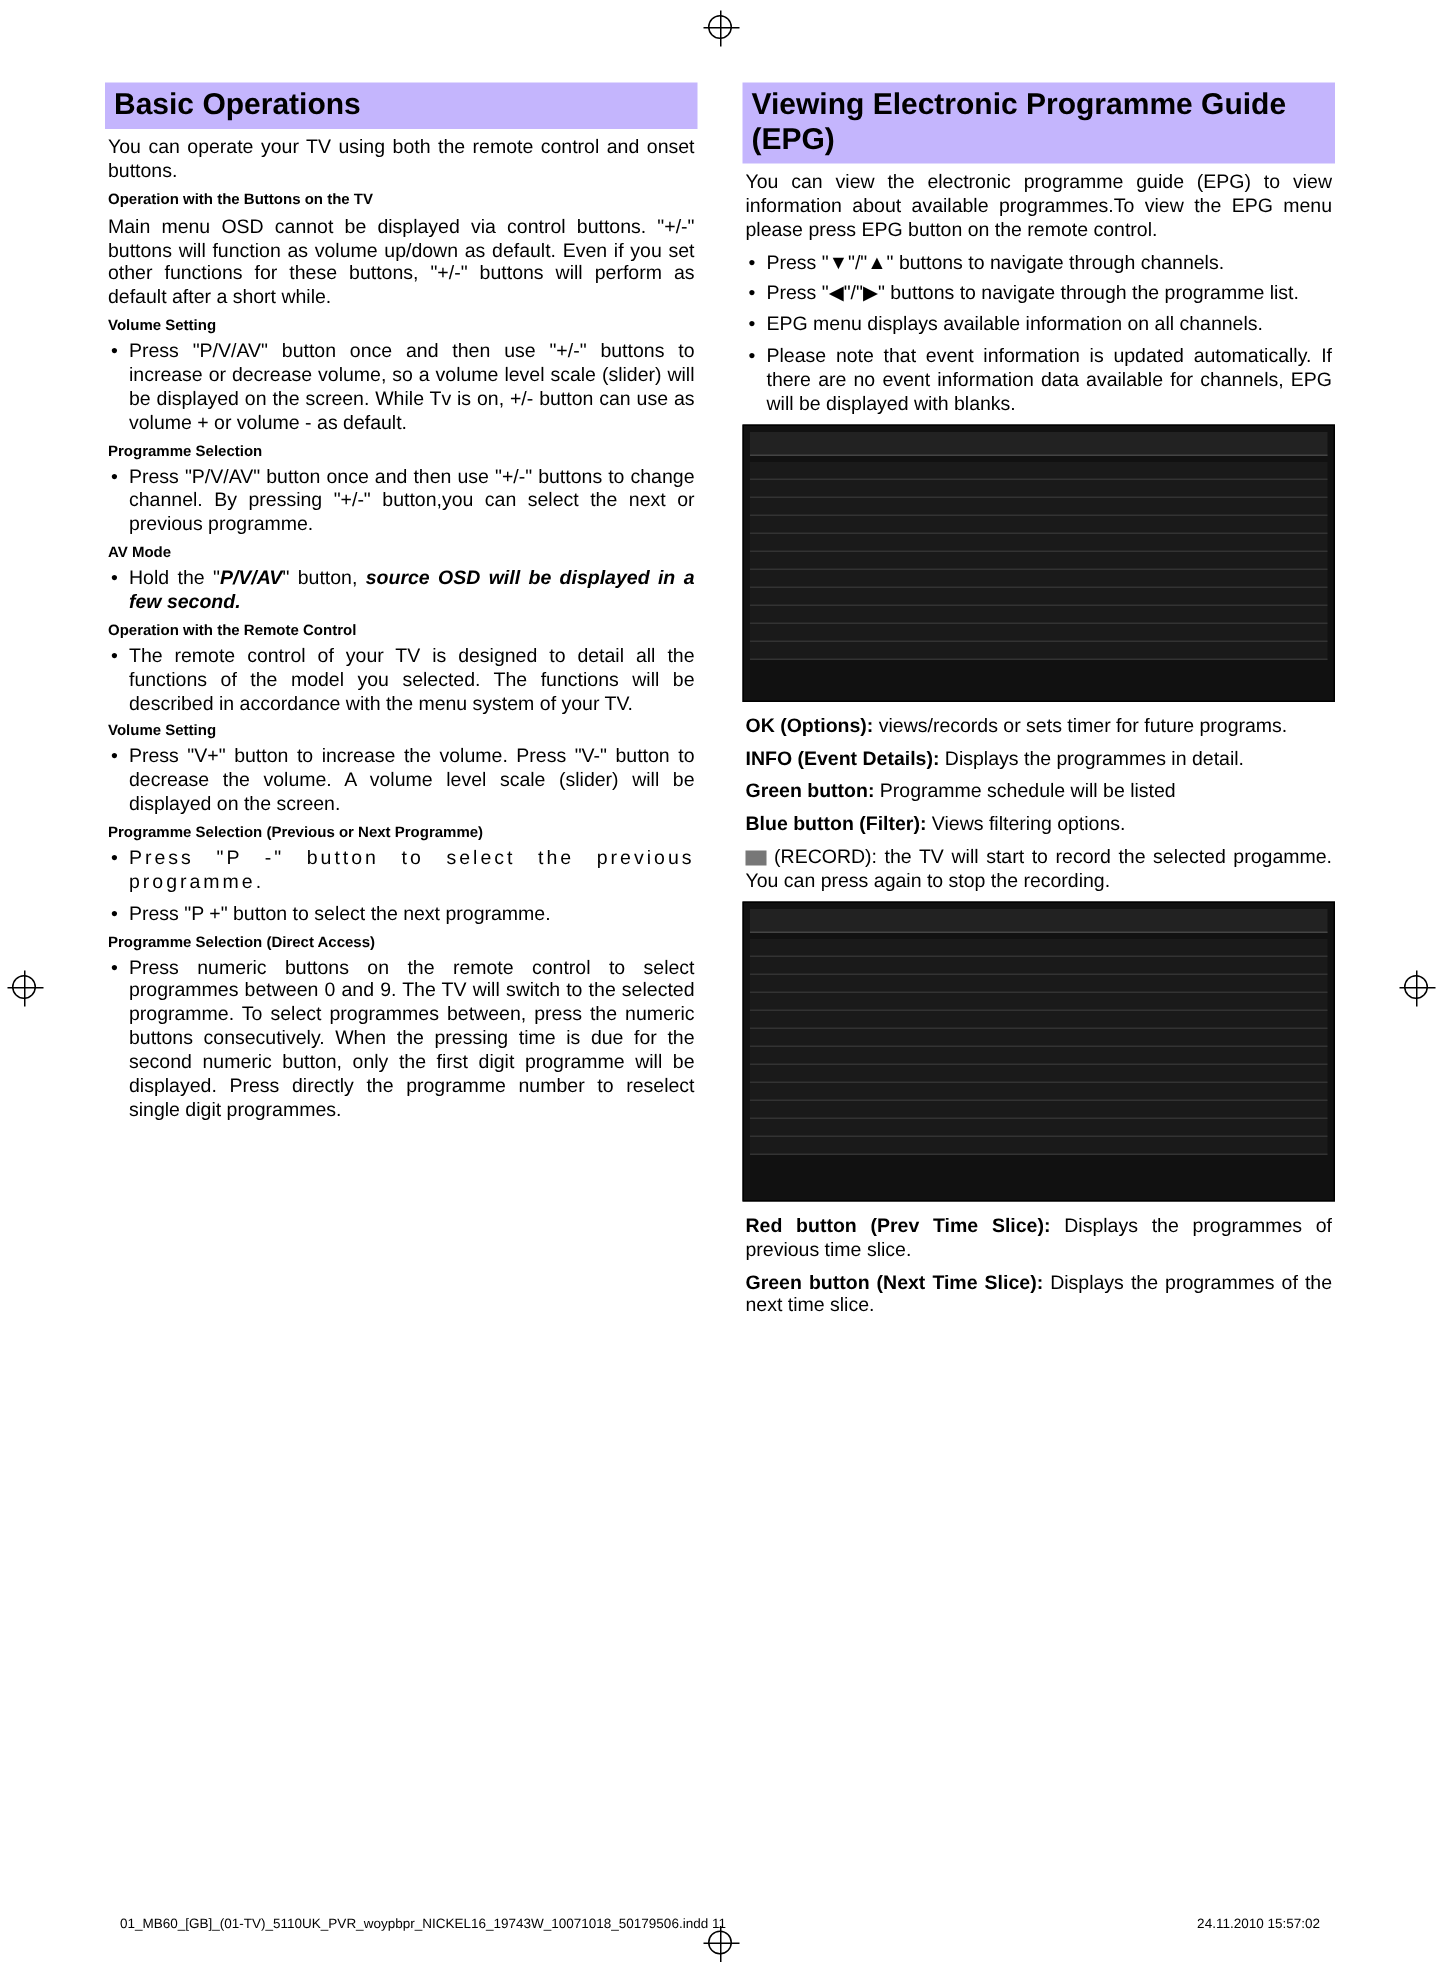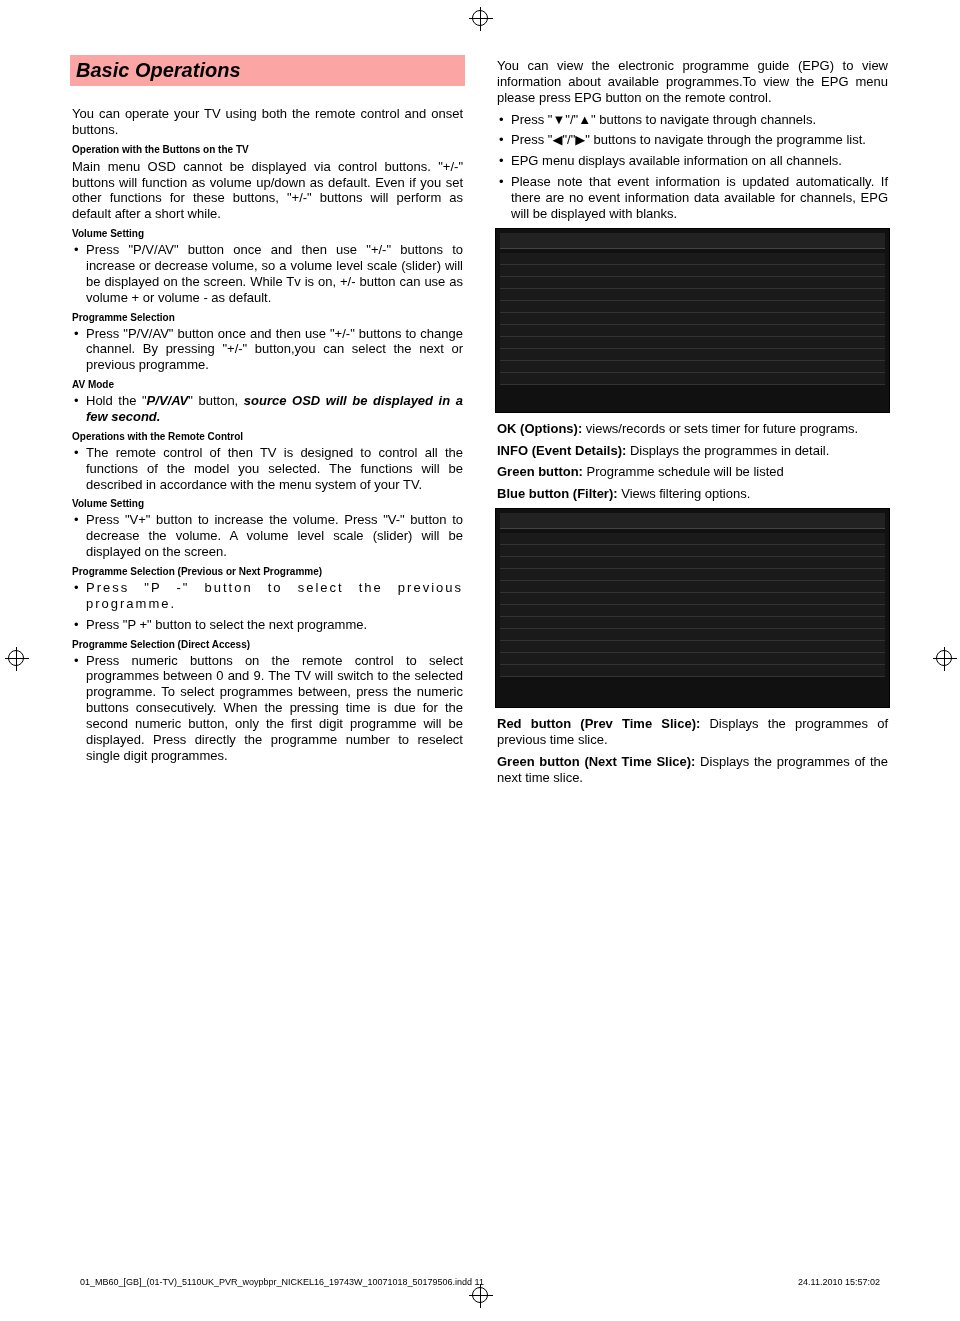--- a/index.html
+++ b/index.html
@@ -16,27 +16,26 @@
     left: 70px; top: 55px;
     width: 820px;
     height: 1210px;
   }
   .colwrap {
     display: flex;
     gap: 30px;
   }
   .col { width: 395px; }
   .section-title {
-    background: #fca5a5;
+    background: #c4b5fd;
     font-size: 20px;
     font-weight: bold;
     padding: 4px 6px;
-    margin-bottom: 20px;
+    margin-bottom: 4px;
     line-height: 1.15;
-    font-style: italic;
   }
   .body-text {
     font-size: 13px;
     line-height: 1.22;
     text-align: justify;
     margin: 3px 2px 6px 2px;
   }
   .sub-h {
     font-size: 10px;
     font-weight: bold;
@@ -136,35 +135,36 @@
       <div class="bullet">Press "P/V/AV" button once and then use "+/-" buttons to increase or decrease volume, so a volume level scale (slider) will be displayed on the screen. While Tv is on, +/- button can use as volume + or volume - as default.</div>
 
       <div class="sub-h">Programme Selection</div>
       <div class="bullet">Press "P/V/AV" button once and then use "+/-" buttons to change channel. By pressing "+/-" button,you can select the next or previous programme.</div>
 
       <div class="sub-h">AV Mode</div>
       <div class="bullet">
         <span>Hold the "</span><b><i>P/V/AV</i></b><span>" button, </span><b><i>source OSD will be displayed in a few second.</i></b>
       </div>
 
-      <div class="sub-h">Operations with the Remote Control</div>
-      <div class="bullet">The remote control of then TV is designed to control all the functions of the model you selected. The functions will be described in accordance with the menu system of your TV.</div>
+      <div class="sub-h">Operation with the Remote Control</div>
+      <div class="bullet">The remote control of your TV is designed to detail all the functions of the model you selected. The functions will be described in accordance with the menu system of your TV.</div>
 
       <div class="sub-h">Volume Setting</div>
       <div class="bullet">Press "V+" button to increase the volume. Press "V-" button to decrease the volume. A volume level scale (slider) will be displayed on the screen.</div>
 
       <div class="sub-h">Programme Selection (Previous or Next Programme)</div>
       <div class="bullet" style="letter-spacing:2px;">Press "P -" button to select the previous programme.</div>
       <div class="bullet">Press "P +" button to select the next programme.</div>
 
       <div class="sub-h">Programme Selection (Direct Access)</div>
       <div class="bullet">Press numeric buttons on the remote control to select programmes between 0 and 9. The TV will switch to the selected programme. To select programmes between, press the numeric buttons consecutively. When the pressing time is due for the second numeric button, only the first digit programme will be displayed.  Press directly the programme number to reselect single digit programmes.</div>
     </div>
 
     <div class="col">
+      <div class="section-title">Viewing Electronic Programme Guide (EPG)</div>
       <div class="body-text">You can view the electronic programme guide (EPG) to view information about available programmes.To view the EPG menu please press EPG button on the remote control.</div>
 
       <div class="bullet">Press "▼"/"▲" buttons to navigate through channels.</div>
       <div class="bullet">Press "◀"/"▶" buttons to navigate through the programme list.</div>
       <div class="bullet">EPG menu displays available information on all channels.</div>
       <div class="bullet">Please note that event information is updated automatically. If there are no event information data available for channels, EPG will be displayed with blanks.</div>
 
       <div class="epg-box">
         <div class="hd"></div>
         <div class="row"></div>
@@ -177,20 +177,21 @@
           <div class="row"></div>
         <div class="row"></div>
           <div class="row"></div>
           <div class="row"></div>
       </div>
 
       <div class="body-text"><b>OK (Options):</b><span> views/records or sets timer for future programs.</span></div>
       <div class="body-text"><b>INFO (Event Details):</b><span> Displays the programmes in detail.</span></div>
       <div class="body-text"><b>Green button:</b><span> Programme schedule will be listed</span></div>
       <div class="body-text"><b>Blue button (Filter):</b><span> Views filtering options.</span></div>
+      <div class="body-text"><span style="display:inline-block;width:14px;height:10px;background:#777;vertical-align:middle;"></span><span> (RECORD): the TV will start to record the selected progamme. You can press again to stop the recording.</span></div>
 
       <div class="epg-box" style="height:200px;">
         <div class="hd"></div>
         <div class="row"></div>
           <div class="row"></div>
           <div class="row"></div>
           <div class="row"></div>
         <div class="row"></div>
           <div class="row"></div>
           <div class="row"></div>

